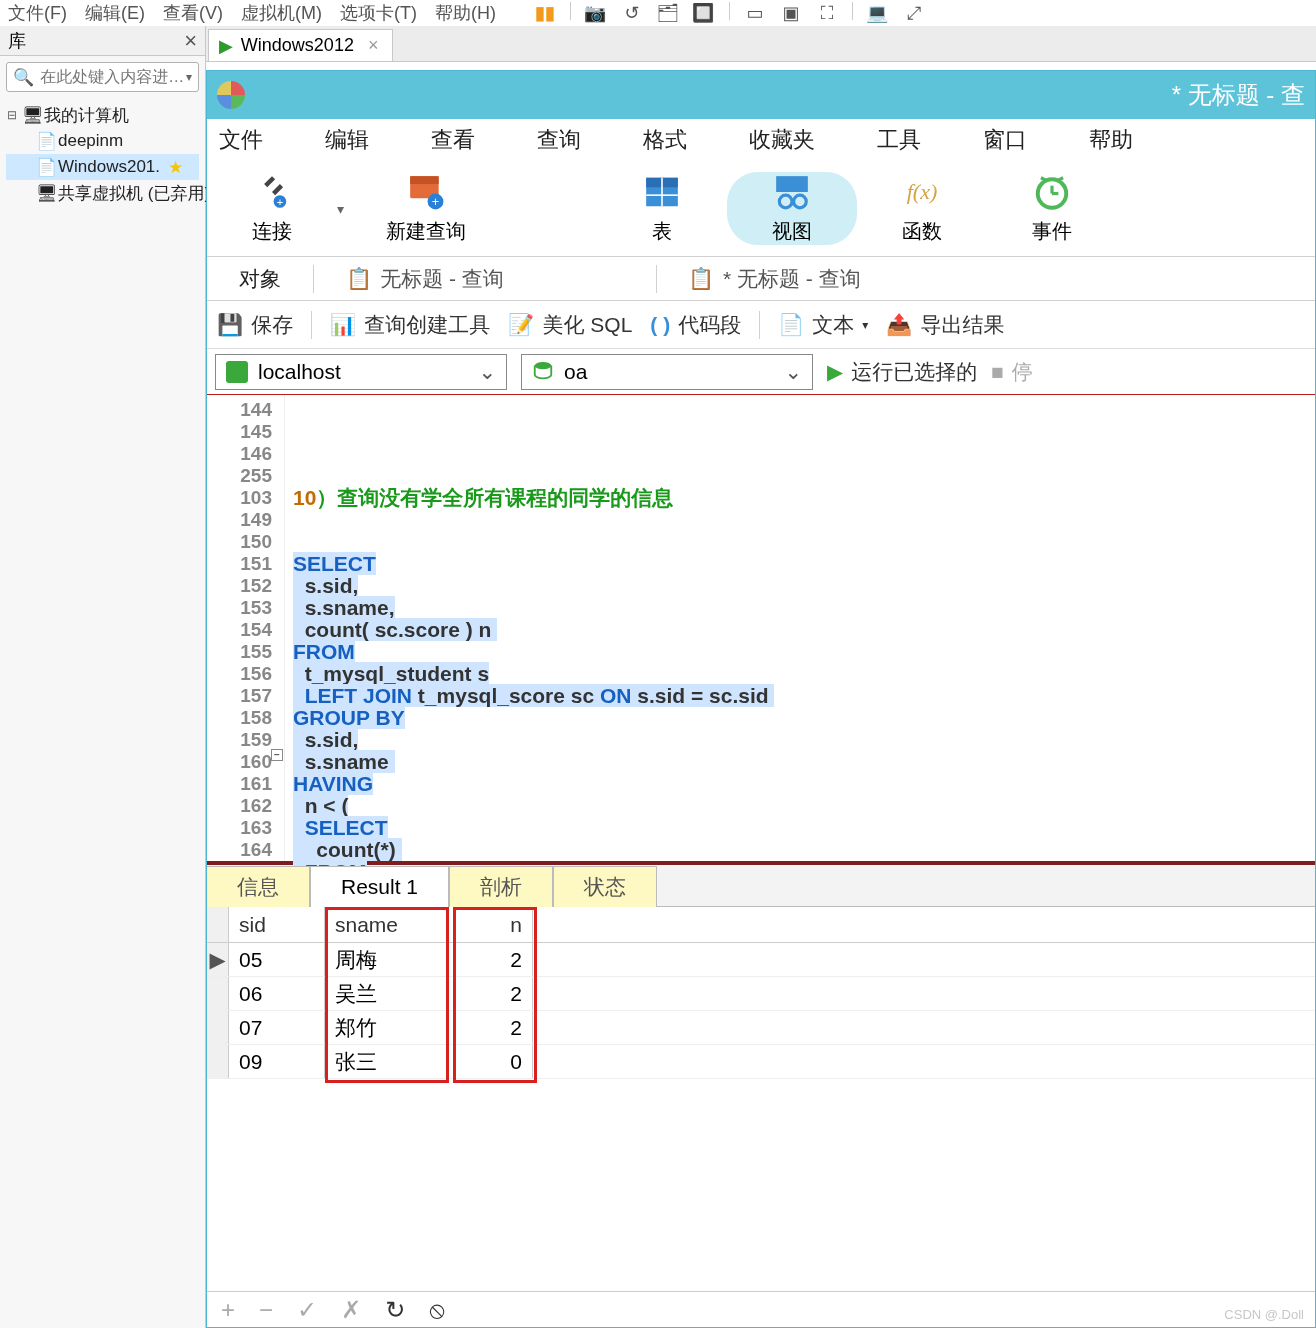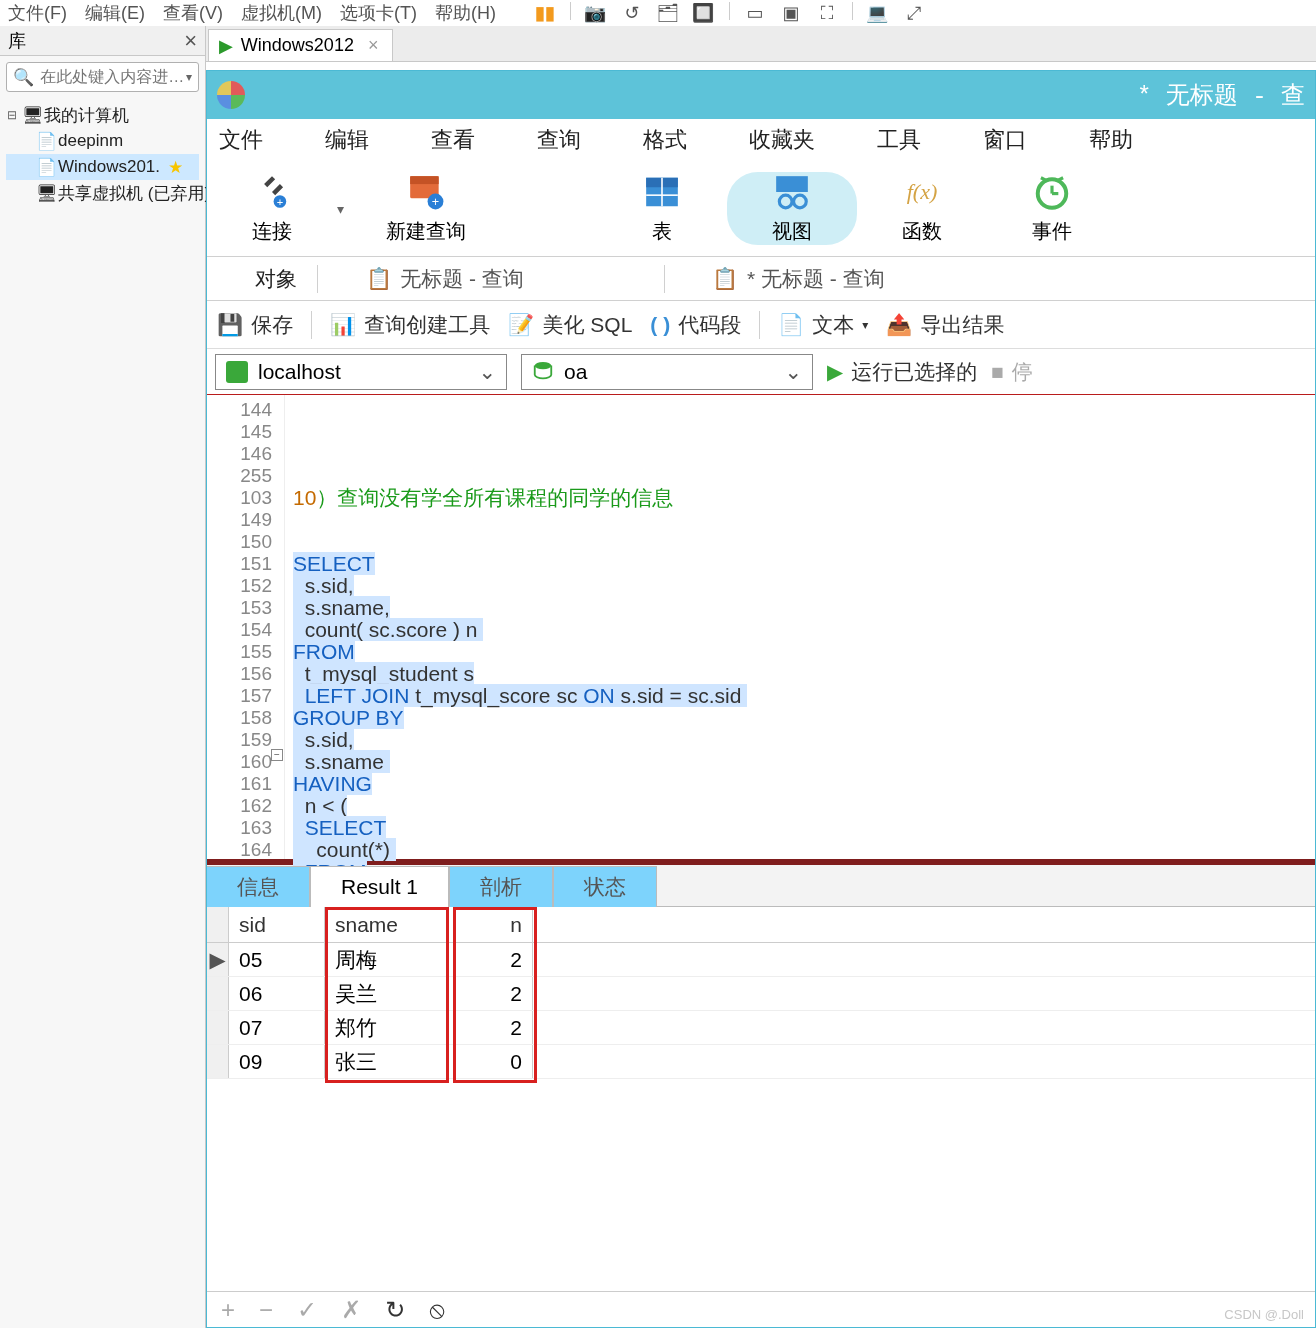--- a/index.html
+++ b/index.html
@@ -32,62 +32,62 @@
 
 .vmcol { flex: 1; display: flex; flex-direction: column; background: #fff; }
 .vm-tabs { height: 36px; border-bottom: 1px solid #c8c8c8; background: #ececec; display: flex; align-items: flex-end; padding-left: 2px; }
 .vm-tab { height: 32px; background: #fff; border: 1px solid #c8c8c8; border-bottom: none; display: flex; align-items: center; gap: 8px; padding: 0 14px 0 10px; font-size: 18px; }
 .vm-tab .vmx { color: #999; font-size: 18px; margin-left: 6px; }
 
 
 .navicat { flex: 1; display: flex; flex-direction: column; border: 1px solid #4bb9d4; margin: 8px 0 0 0; }
 .nav-title { height: 48px; background: #5dc3d9; display: flex; align-items: center; padding: 0 10px; color: #fff; font-size: 24px; }
 .nav-title .logo { width: 28px; height: 28px; border-radius: 50%; margin-right: auto; background: conic-gradient(#e05a5a 0 90deg,#5aba5a 90deg 180deg,#5a8fe0 180deg 270deg,#e0c85a 270deg); }
-.nav-title .txt { margin-left: auto; font-family: Liberation Mono, monospace; }
+.nav-title .txt { margin-left: auto; }
 
 .nav-menu { height: 42px; display: flex; align-items: center; gap: 62px; padding: 0 12px; font-size: 22px; color: #222; }
 
 .big-toolbar { height: 96px; display: flex; align-items: center; border-bottom: 1px solid #d0d0d0; }
 .bt-item { width: 130px; display: flex; flex-direction: column; align-items: center; gap: 6px; font-size: 20px; }
 .bt-item.active { background: #cfeef6; border-radius: 31px; }
 .bt-ic { width: 40px; height: 40px; display: flex; align-items: center; justify-content: center; }
 .bt-drop { width: 24px; font-size: 14px; color: #666; align-self: center; }
 
 .tabbar2 { height: 44px; display: flex; align-items: center; border-bottom: 1px solid #d0d0d0; font-size: 21px; color: #555; }
-.t2-item { padding: 0 20px; height: 100%; display: flex; align-items: center; gap: 8px; margin-left: 28px; }
+.t2-item { padding: 0 32px; height: 100%; display: flex; align-items: center; gap: 8px; }
 .t2-item.plain { color: #222; }
 
 .toolbar3 { height: 48px; display: flex; align-items: center; gap: 18px; padding: 0 10px; border-bottom: 1px solid #ddd; font-size: 21px; color: #333; }
 .tool3 { display: flex; align-items: center; gap: 8px; }
 .sep { width: 1px; height: 28px; background: #d0d0d0; }
 
 .connrow { height: 46px; display: flex; align-items: center; gap: 14px; padding: 0 8px; border-bottom: 1px solid #b91c1c; }
 .combo { flex: 0 0 auto; height: 36px; border: 1px solid #888; display: flex; align-items: center; padding: 0 10px; font-size: 21px; background: #fff; gap: 10px; }
 .combo .cic { width: 22px; height: 22px; }
 .combo .dd { margin-left: auto; color: #555; }
 .runbtn { display: flex; align-items: center; gap: 8px; font-size: 21px; color: #333; }
 .runbtn .tri { color: #3aa83a; }
 .stopbtn { display: flex; align-items: center; gap: 8px; color: #aaa; font-size: 21px; }
 
 
-.editor { display: flex; height: 470px; font-family: Consolas, monospace; font-size: 21px; border-bottom: 6px solid #7f1d1d; }
+.editor { display: flex; height: 470px; font-family: Consolas, monospace; font-size: 21px; border-bottom: 4px solid #7f1d1d; font-weight: bold; }
 .gutter { width: 78px; background: #fff; text-align: right; color: #888; padding: 4px 12px 0 0; line-height: 22px; font-size: 19px; border-right: 1px solid #eee; }
 .code { flex: 1; background: #fff; padding: 4px 6px 0 8px; line-height: 22px; white-space: pre; position: relative; }
 .kw { color: #1560c0; }
 .id { color: #333; }
 .num { color: #c46a00; }
 .cmt { color: #1a9a1a; }
 .sel-bg { background: #cfe5ff; }
 .caret { border-left: 2px solid #000; }
 .fold { position: absolute; left: -14px; top: 354px; width: 12px; height: 12px; border: 1px solid #888; font-size: 10px; line-height: 10px; text-align: center; background: #fff; color: #555; }
 
 
 .results { flex: 1; display: flex; flex-direction: column; }
 .rtabs { height: 42px; display: flex; border-bottom: 1px solid #bbb; background: #f3f3f3; }
-.rtab { padding: 0 30px; display: flex; align-items: center; border: 1px solid #bbb; border-bottom: none; font-size: 21px; color: #555; background: #7dd3fc; position: relative; top: 1px; }
+.rtab { padding: 0 30px; display: flex; align-items: center; border: 1px solid #bbb; border-bottom: none; font-size: 21px; color: #555; background: #fef9c3; position: relative; top: 1px; }
 .rtab.first { border-left: none; }
 .rtab.active { background: #fff; color: #000; }
 
 .grid { flex: 1; background: #fff; position: relative; overflow: hidden; }
 .ghead { display: flex; border-bottom: 1px solid #ccc; height: 36px; font-size: 21px; color: #333; }
 .gcell { border-right: 1px solid #ccc; display: flex; align-items: center; padding: 0 10px; }
 .gcell.rowhdr { width: 22px; background: #f0f0f0; padding: 0; justify-content: center; }
 .gcell.c1 { width: 96px; }
 .gcell.c2 { width: 124px; text-align: right; }
 .gcell.c3 { width: 84px; justify-content: flex-end; }

